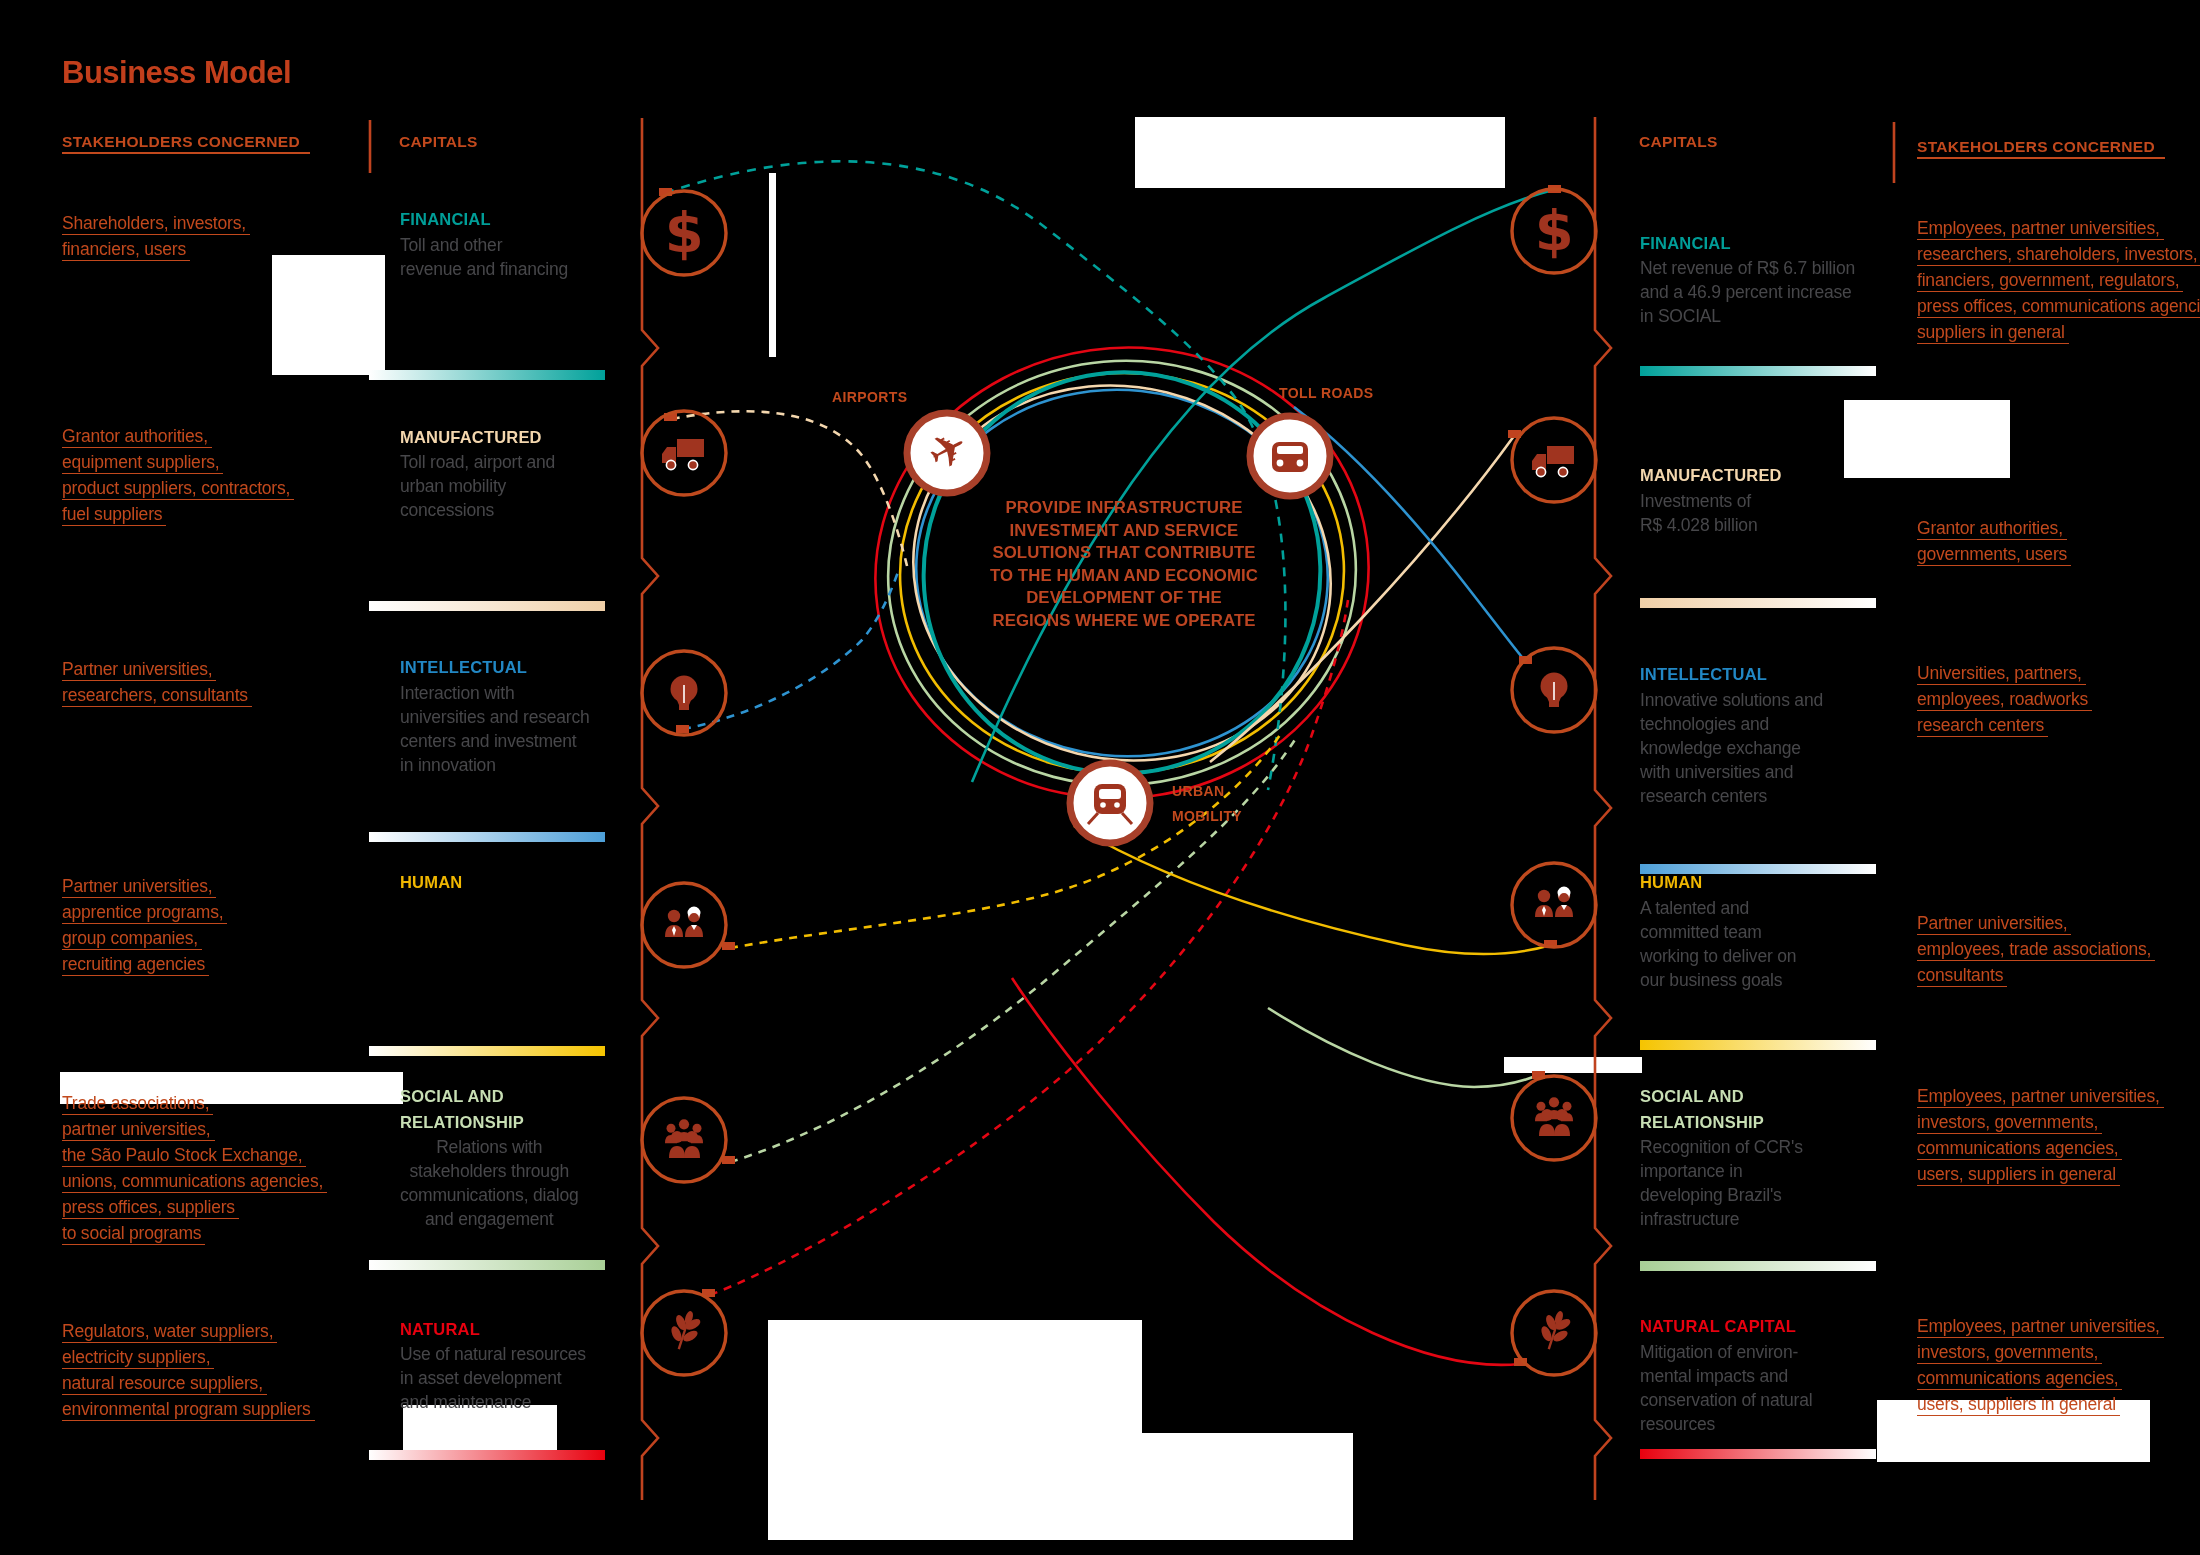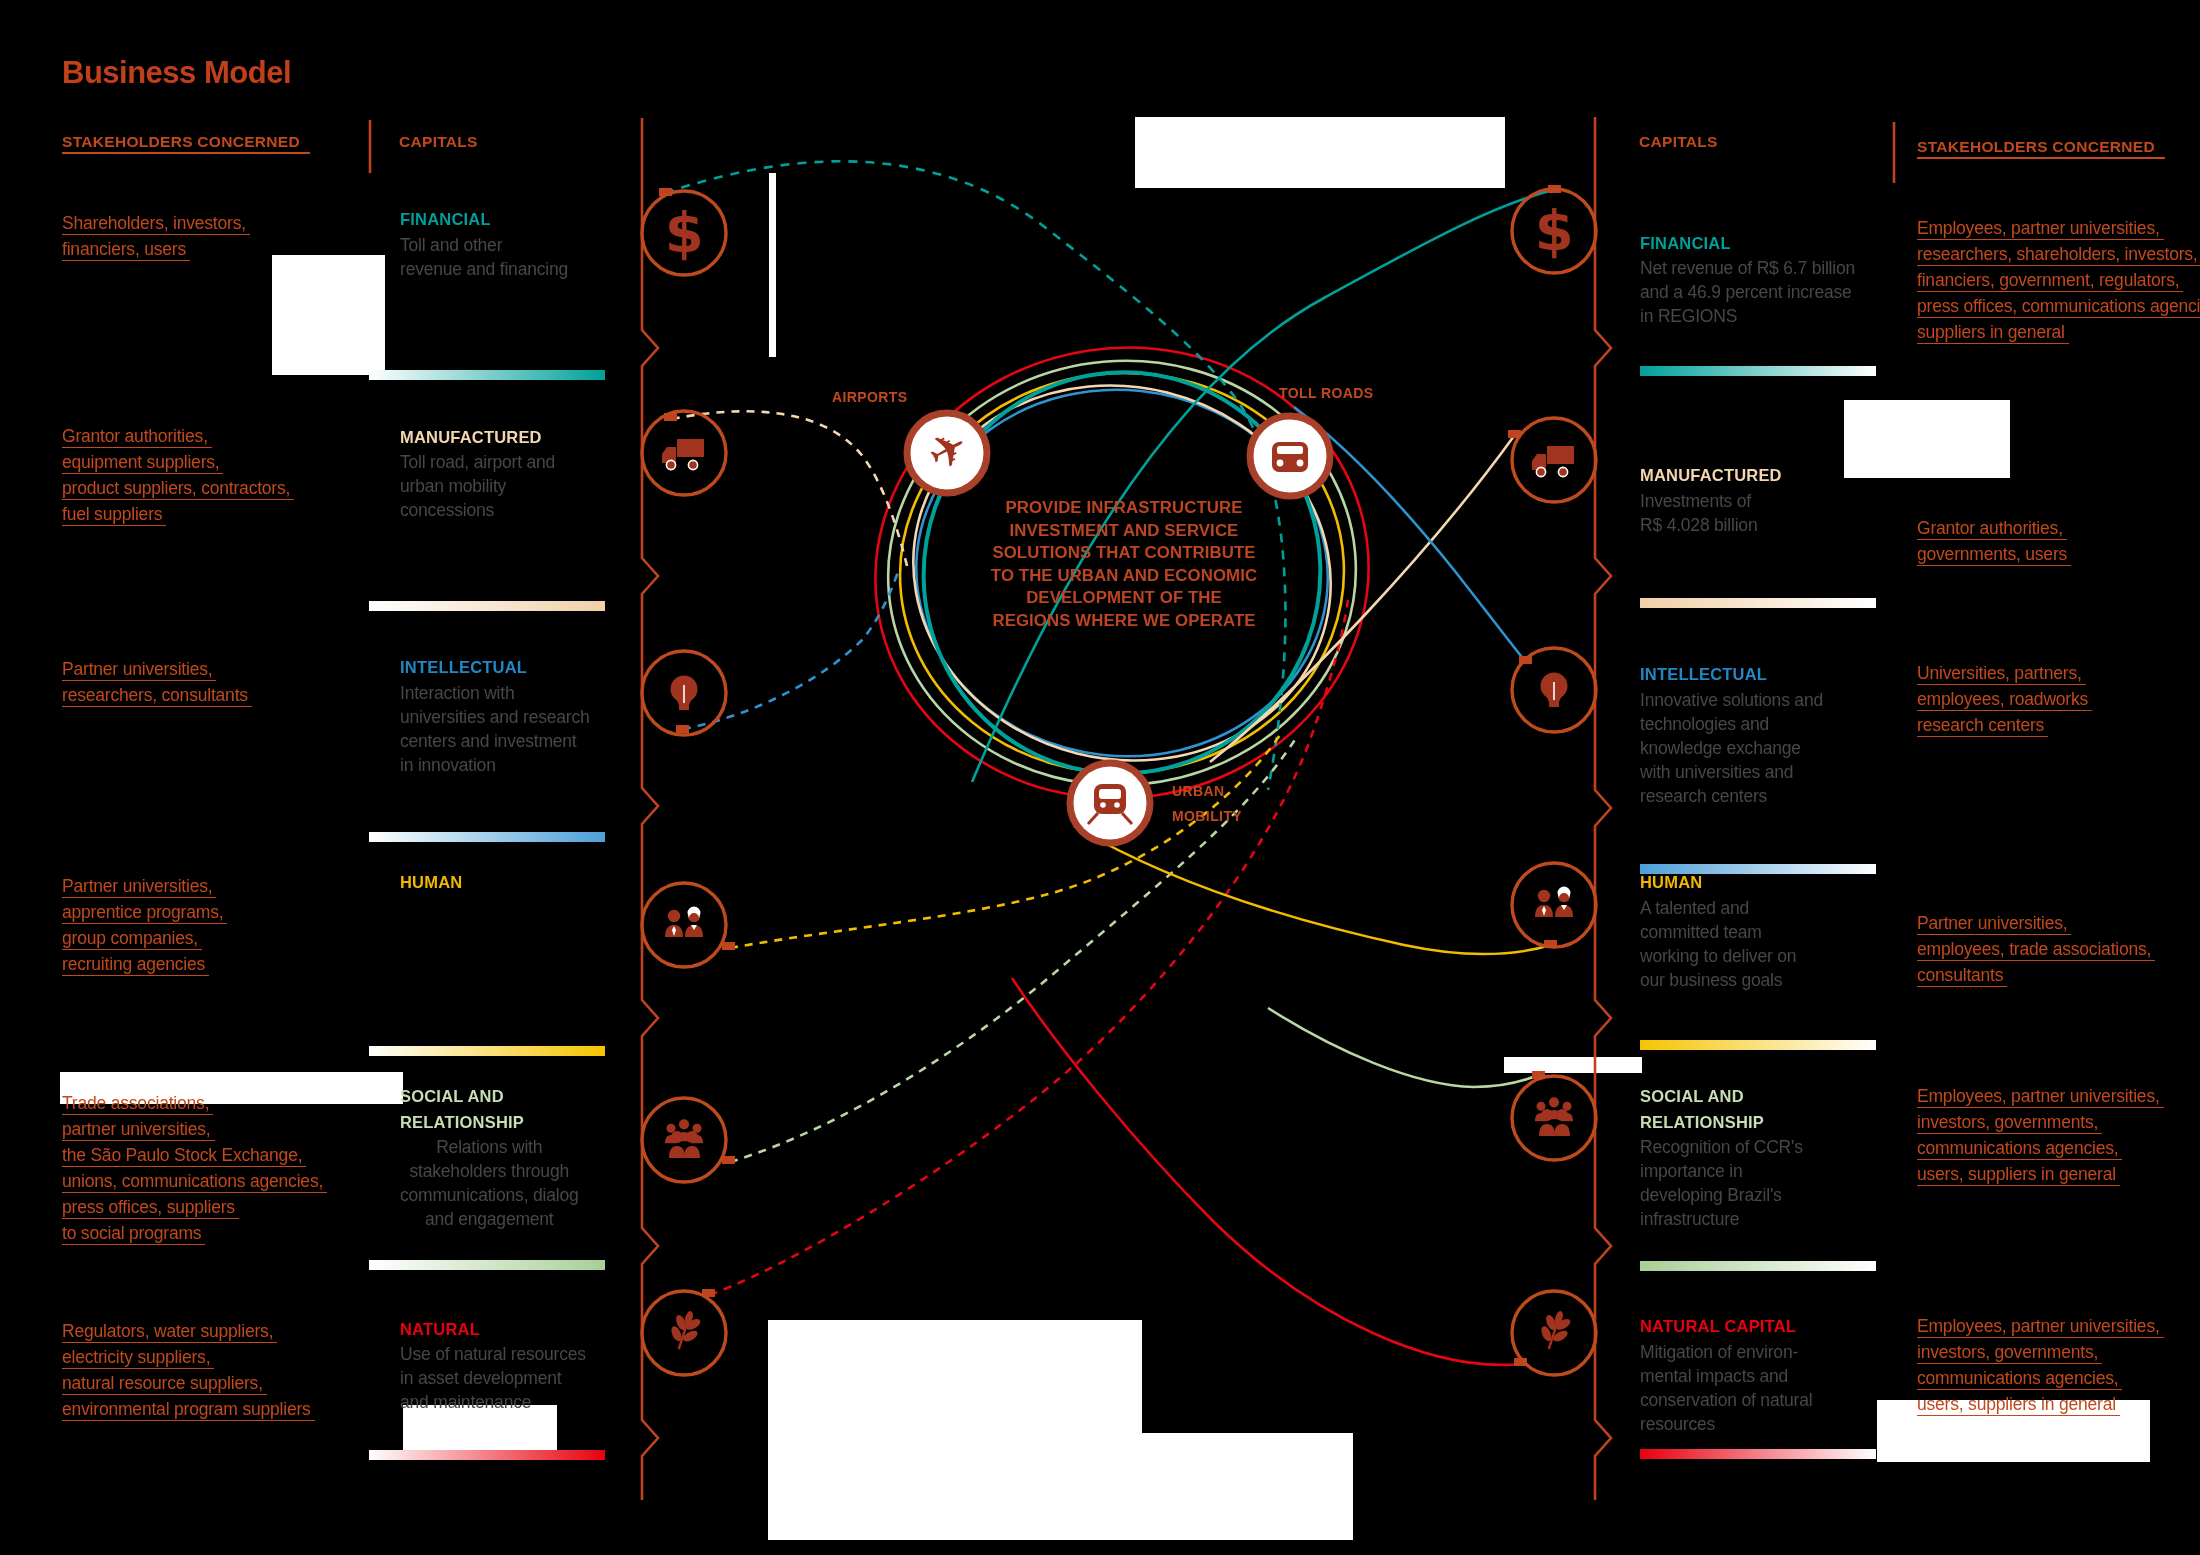--- a/index.html
+++ b/index.html
@@ -298,21 +298,21 @@
   <div class="bar" style="left: 337px; top: 1046px; background: linear-gradient(90deg, rgb(255, 255, 255), rgb(245, 196, 0));"></div>
   <div class="bar" style="left: 337px; top: 1260px; background: linear-gradient(90deg, rgb(255, 255, 255), rgb(168, 207, 150));"></div>
   <div class="bar" style="left: 337px; top: 1450px; background: linear-gradient(90deg, rgb(255, 255, 255), rgb(232, 0, 14));"></div>
 
   <div class="abs caplabel" style="left: 1608px; top: 230px; color: rgb(0, 158, 152);">
       <div><span>FINANCIAL</span></div>
     </div>
   <div class="abs desc" style="left:1608px;top:256px;">
       <div><span>Net revenue of R$ 6.7 billion</span></div>
       <div><span>and a 46.9 percent increase</span></div>
-      <div><span>in REGIONS</span></div>
+      <div><span>in SOCIAL</span></div>
     </div>
   <div class="abs caplabel" style="left: 1608px; top: 462px; color: rgb(244, 215, 174);">
       <div><span>MANUFACTURED</span></div>
     </div>
   <div class="abs desc" style="left:1608px;top:489px;">
       <div><span>Investments of</span></div>
       <div><span>R$ 4.028 billion</span></div>
     </div>
   <div class="abs caplabel" style="left: 1608px; top: 661px; color: rgb(34, 136, 197);">
       <div><span>INTELLECTUAL</span></div>
@@ -397,18 +397,18 @@
   <div class="abs nodelabel" style="left:800px;top:385px;">AIRPORTS</div>
   <div class="abs nodelabel" style="left:1247px;top:381px;">TOLL ROADS</div>
   <div class="abs nodelabel" style="left:1140px;top:779px;">
       <div><span>URBAN</span></div>
       <div><span>MOBILITY</span></div>
     </div>
   <div class="abs mission" style="left:942px;top:497px;width:300px;">
       <div><span>PROVIDE INFRASTRUCTURE</span></div>
       <div><span>INVESTMENT AND SERVICE</span></div>
       <div><span>SOLUTIONS THAT CONTRIBUTE</span></div>
-      <div><span>TO THE URBAN AND ECONOMIC</span></div>
+      <div><span>TO THE HUMAN AND ECONOMIC</span></div>
       <div><span>DEVELOPMENT OF THE</span></div>
       <div><span>REGIONS WHERE WE OPERATE</span></div>
     </div>
 
 </div>
 
 </body></html>

